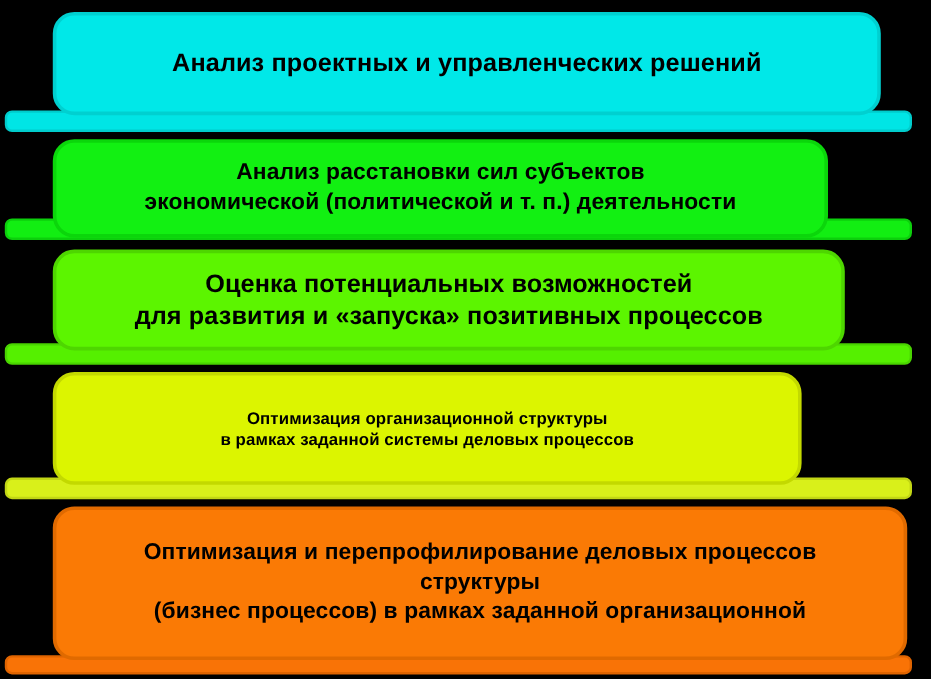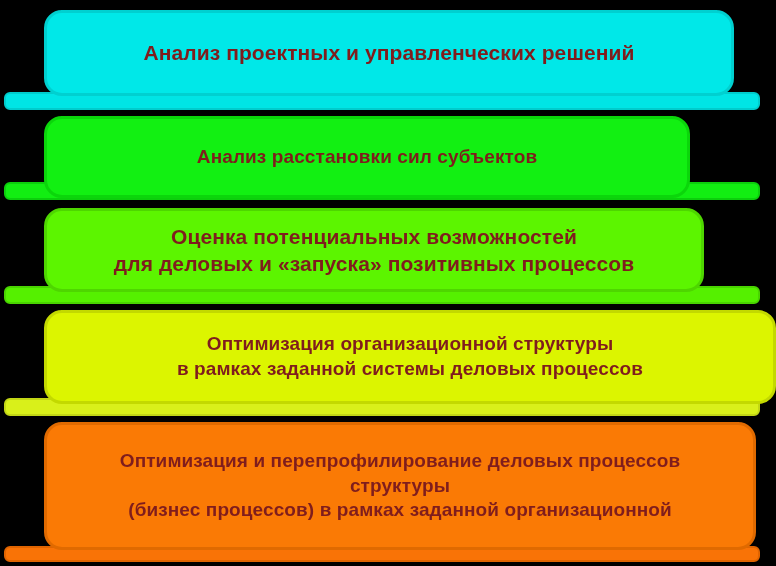--- a/index.html
+++ b/index.html
@@ -20,21 +20,21 @@
     background: #000000;
   }
   .band {
     position: absolute;
     box-sizing: border-box;
     border-radius: 18px;
     display: flex;
     align-items: center;
     justify-content: center;
     text-align: center;
-    color: #7f1d1d;
+    color: #000000;
     font-weight: bold;
     line-height: 1.30;
     letter-spacing: 0.1px;
     padding: 4px 14px;
   }
   .band .txt {
     display: block;
     width: 100%;
   }
   .band .txt .ln {
@@ -55,21 +55,21 @@
   
   #slab2 { left: 4px;  top: 182px; width: 756px; height: 18px; background: #12ee12; border: 2px solid #0ccf0c; }
   #band2 { left: 44px; top: 116px; width: 646px; height: 82px;  background: #12f012; border: 3px solid #0bd60b; font-size: 19px; justify-content: flex-end; }
 
   
   #slab3 { left: 4px;  top: 286px; width: 756px; height: 18px; background: #55f000; border: 2px solid #49d400; }
   #band3 { left: 44px; top: 208px; width: 660px; height: 84px;  background: #5cf500; border: 3px solid #4ed600; font-size: 21px; }
 
   
   #slab4 { left: 4px;  top: 398px; width: 756px; height: 18px; background: #d9f01a; border: 2px solid #c2d615; }
-  #band4 { left: 44px; top: 310px; width: 732px; height: 94px;  background: #dcf500; border: 3px solid #c3d900; font-size: 19px; }
+  #band4 { left: 44px; top: 310px; width: 624px; height: 94px;  background: #dcf500; border: 3px solid #c3d900; font-size: 14px; }
 
   
   #slab5 { left: 4px;  top: 546px; width: 756px; height: 16px; background: #f97306; border: 2px solid #e06400; }
   #band5 { left: 44px; top: 422px; width: 712px; height: 128px; background: #fa7a05; border: 3px solid #e06a00; font-size: 19px; }
 </style>
 </head>
 <body>
 
 <div id="stage">
 
@@ -77,28 +77,29 @@
   <div class="band" id="band1">
     <span class="txt">
       <span class="ln">Анализ проектных и управленческих решений</span>
     </span>
   </div>
 
   <div class="slab" id="slab2"></div>
   <div class="band" id="band2">
     <span class="txt">
       <span class="ln">Анализ расстановки сил субъектов</span>
+      <span class="ln">экономической (политической и т. п.) деятельности</span>
     </span>
   </div>
 
   <div class="slab" id="slab3"></div>
   <div class="band" id="band3">
     <span class="txt">
       <span class="ln">Оценка потенциальных возможностей</span>
-      <span class="ln">для деловых и «запуска» позитивных процессов</span>
+      <span class="ln">для развития и «запуска» позитивных процессов</span>
     </span>
   </div>
 
   <div class="slab" id="slab4"></div>
   <div class="band" id="band4">
     <span class="txt">
       <span class="ln">Оптимизация организационной структуры</span>
       <span class="ln">в рамках заданной системы деловых процессов</span>
     </span>
   </div>

